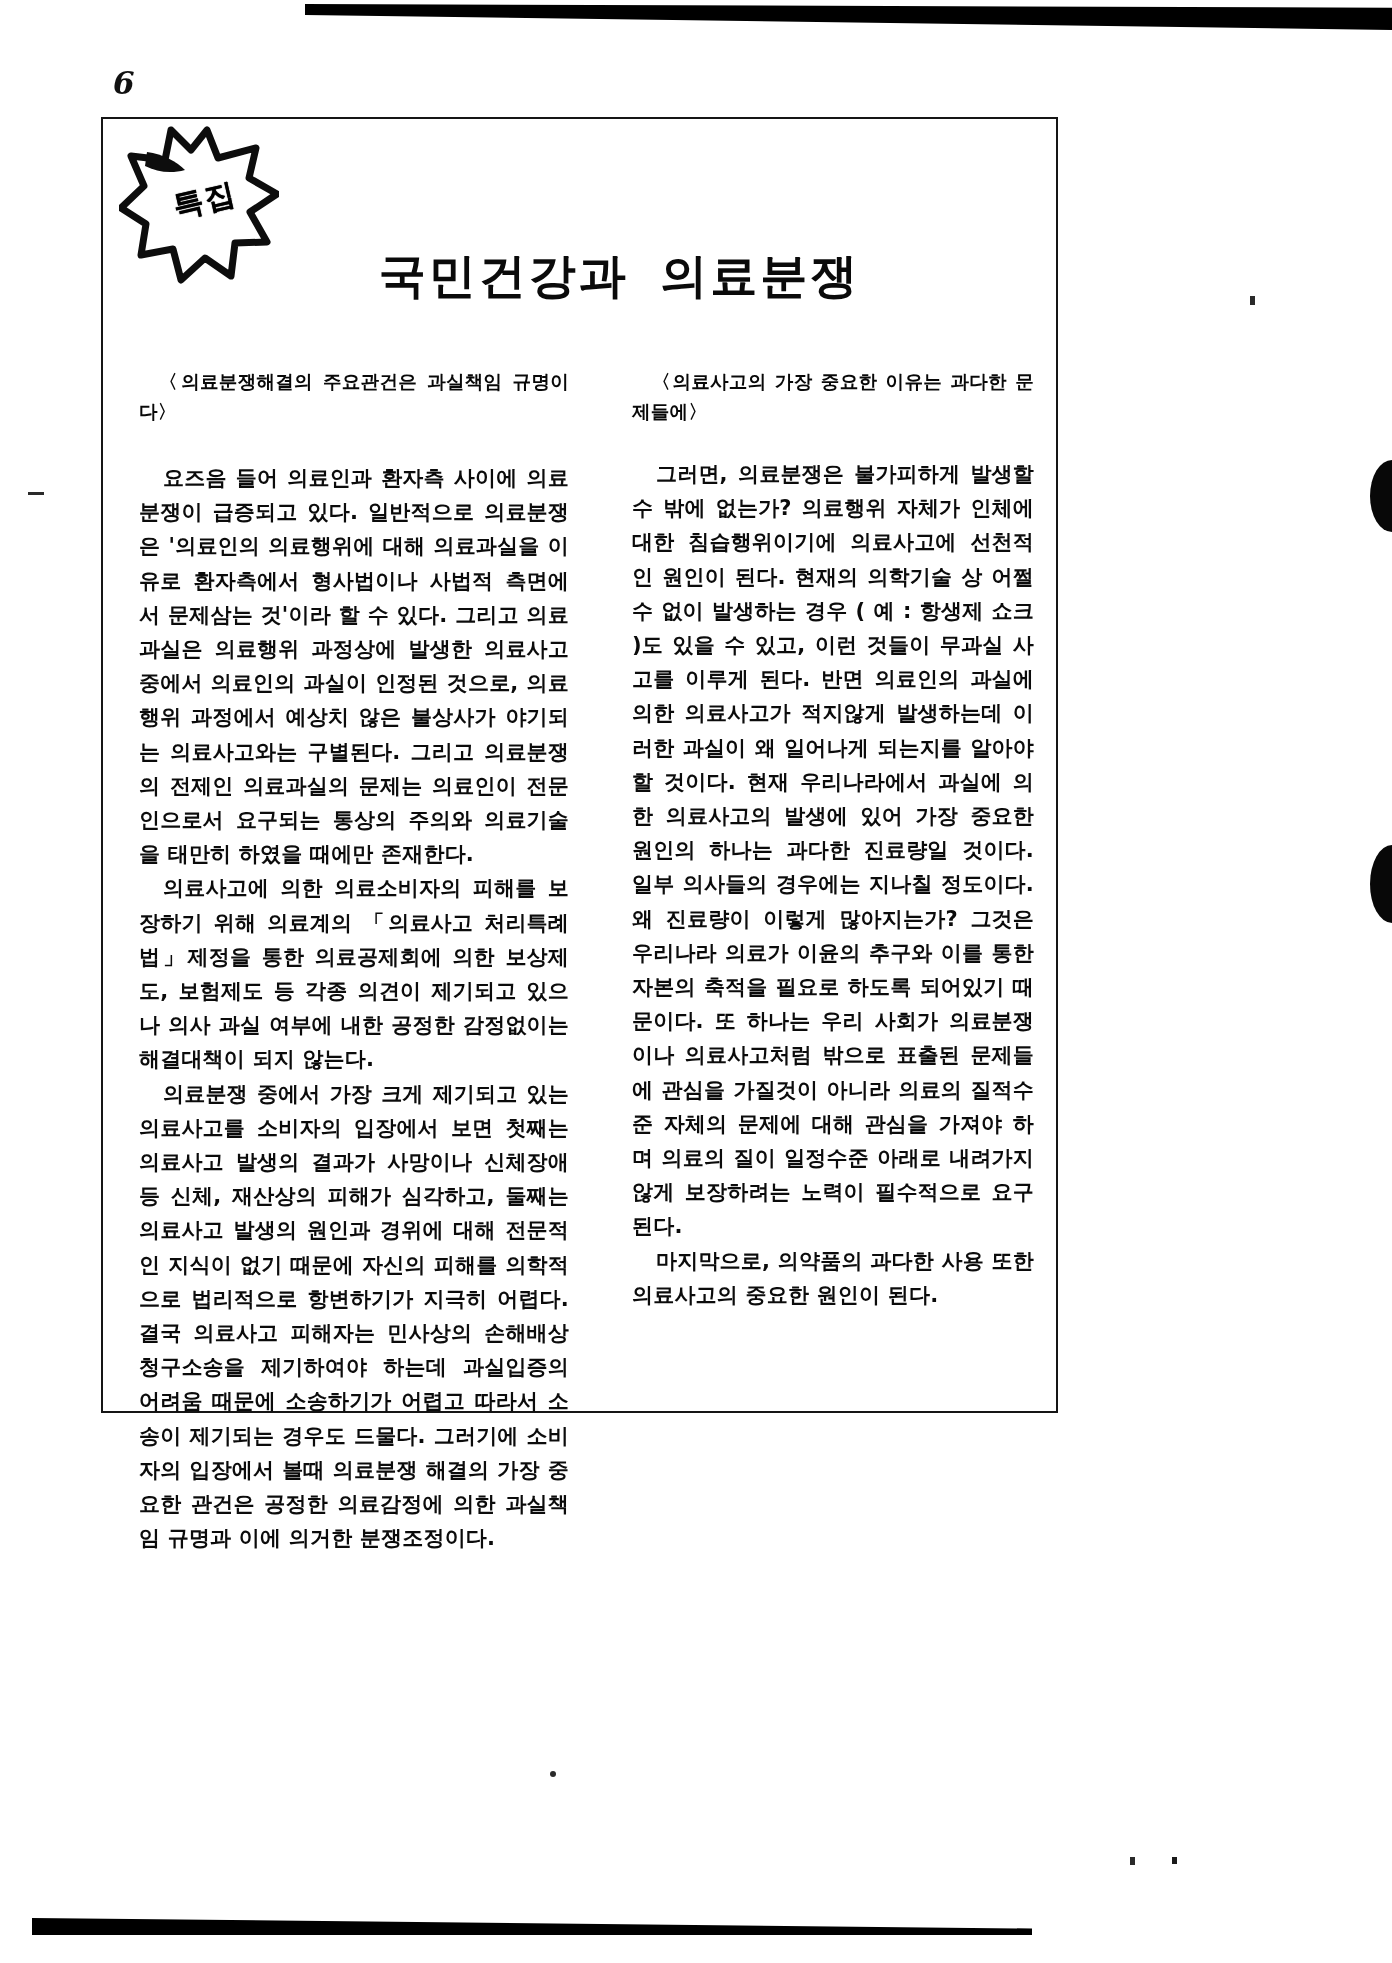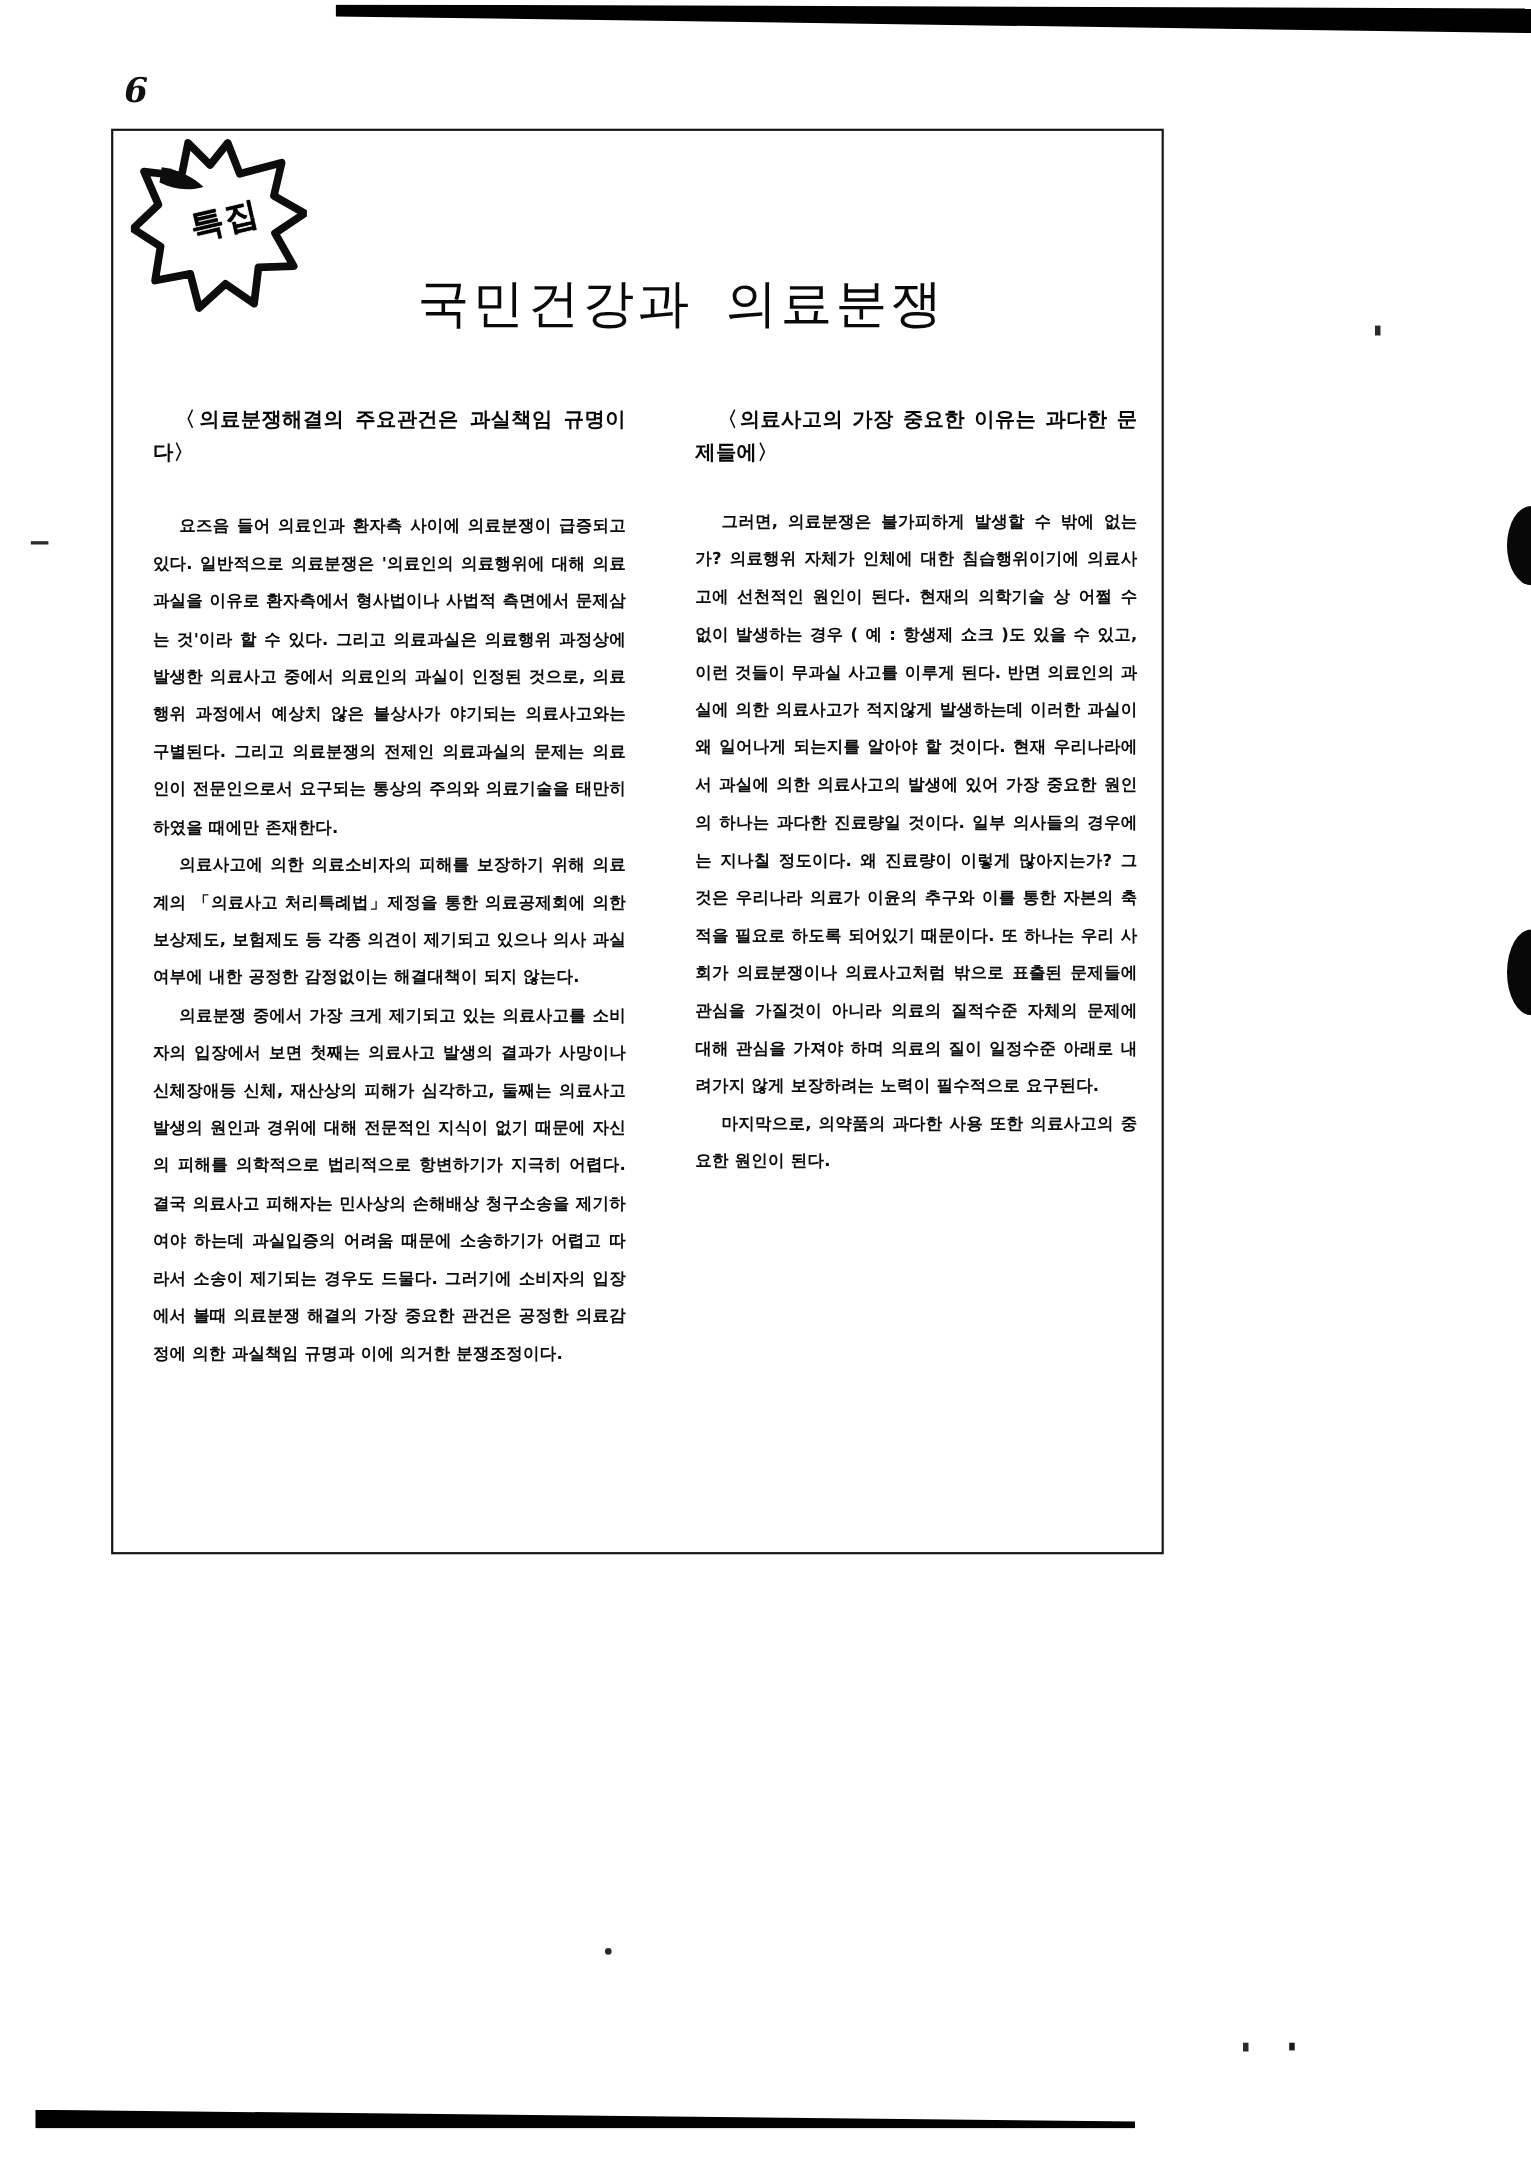--- a/index.html
+++ b/index.html
@@ -113,21 +113,21 @@
   
   #article-title {
     position: absolute;
     left: 0;
     top: 95px;
     width: 100%;
     text-align: center;
     padding-left: 80px;
     box-sizing: border-box;
     font-family: "DejaVu Serif", serif;
-    font-weight: 400;
+    font-weight: 700;
     font-size: 47px;
     letter-spacing: 3px;
     color: #0a0a0a;
     word-spacing: 12px;
   }
 
   
   #columns {
     position: absolute;
     left: 0;
@@ -155,21 +155,21 @@
     text-indent: 20px;
     letter-spacing: 0.3px;
     margin: 0 0 34px 0;
     text-align: justify;
   }
   #column-right .section-heading { margin-bottom: 30px; }
 
   .body-paragraph {
     font-family: "DejaVu Sans", sans-serif;
     font-weight: 700;
-    font-size: 15px;
+    font-size: 21px;
     line-height: 34.2px;
     color: #0b0b0b;
     text-indent: 24px;
     text-align: justify;
     letter-spacing: 0.2px;
     margin: 0;
   }
   .body-paragraph + .body-paragraph { margin-top: 0; }
 </style>
 </head>

